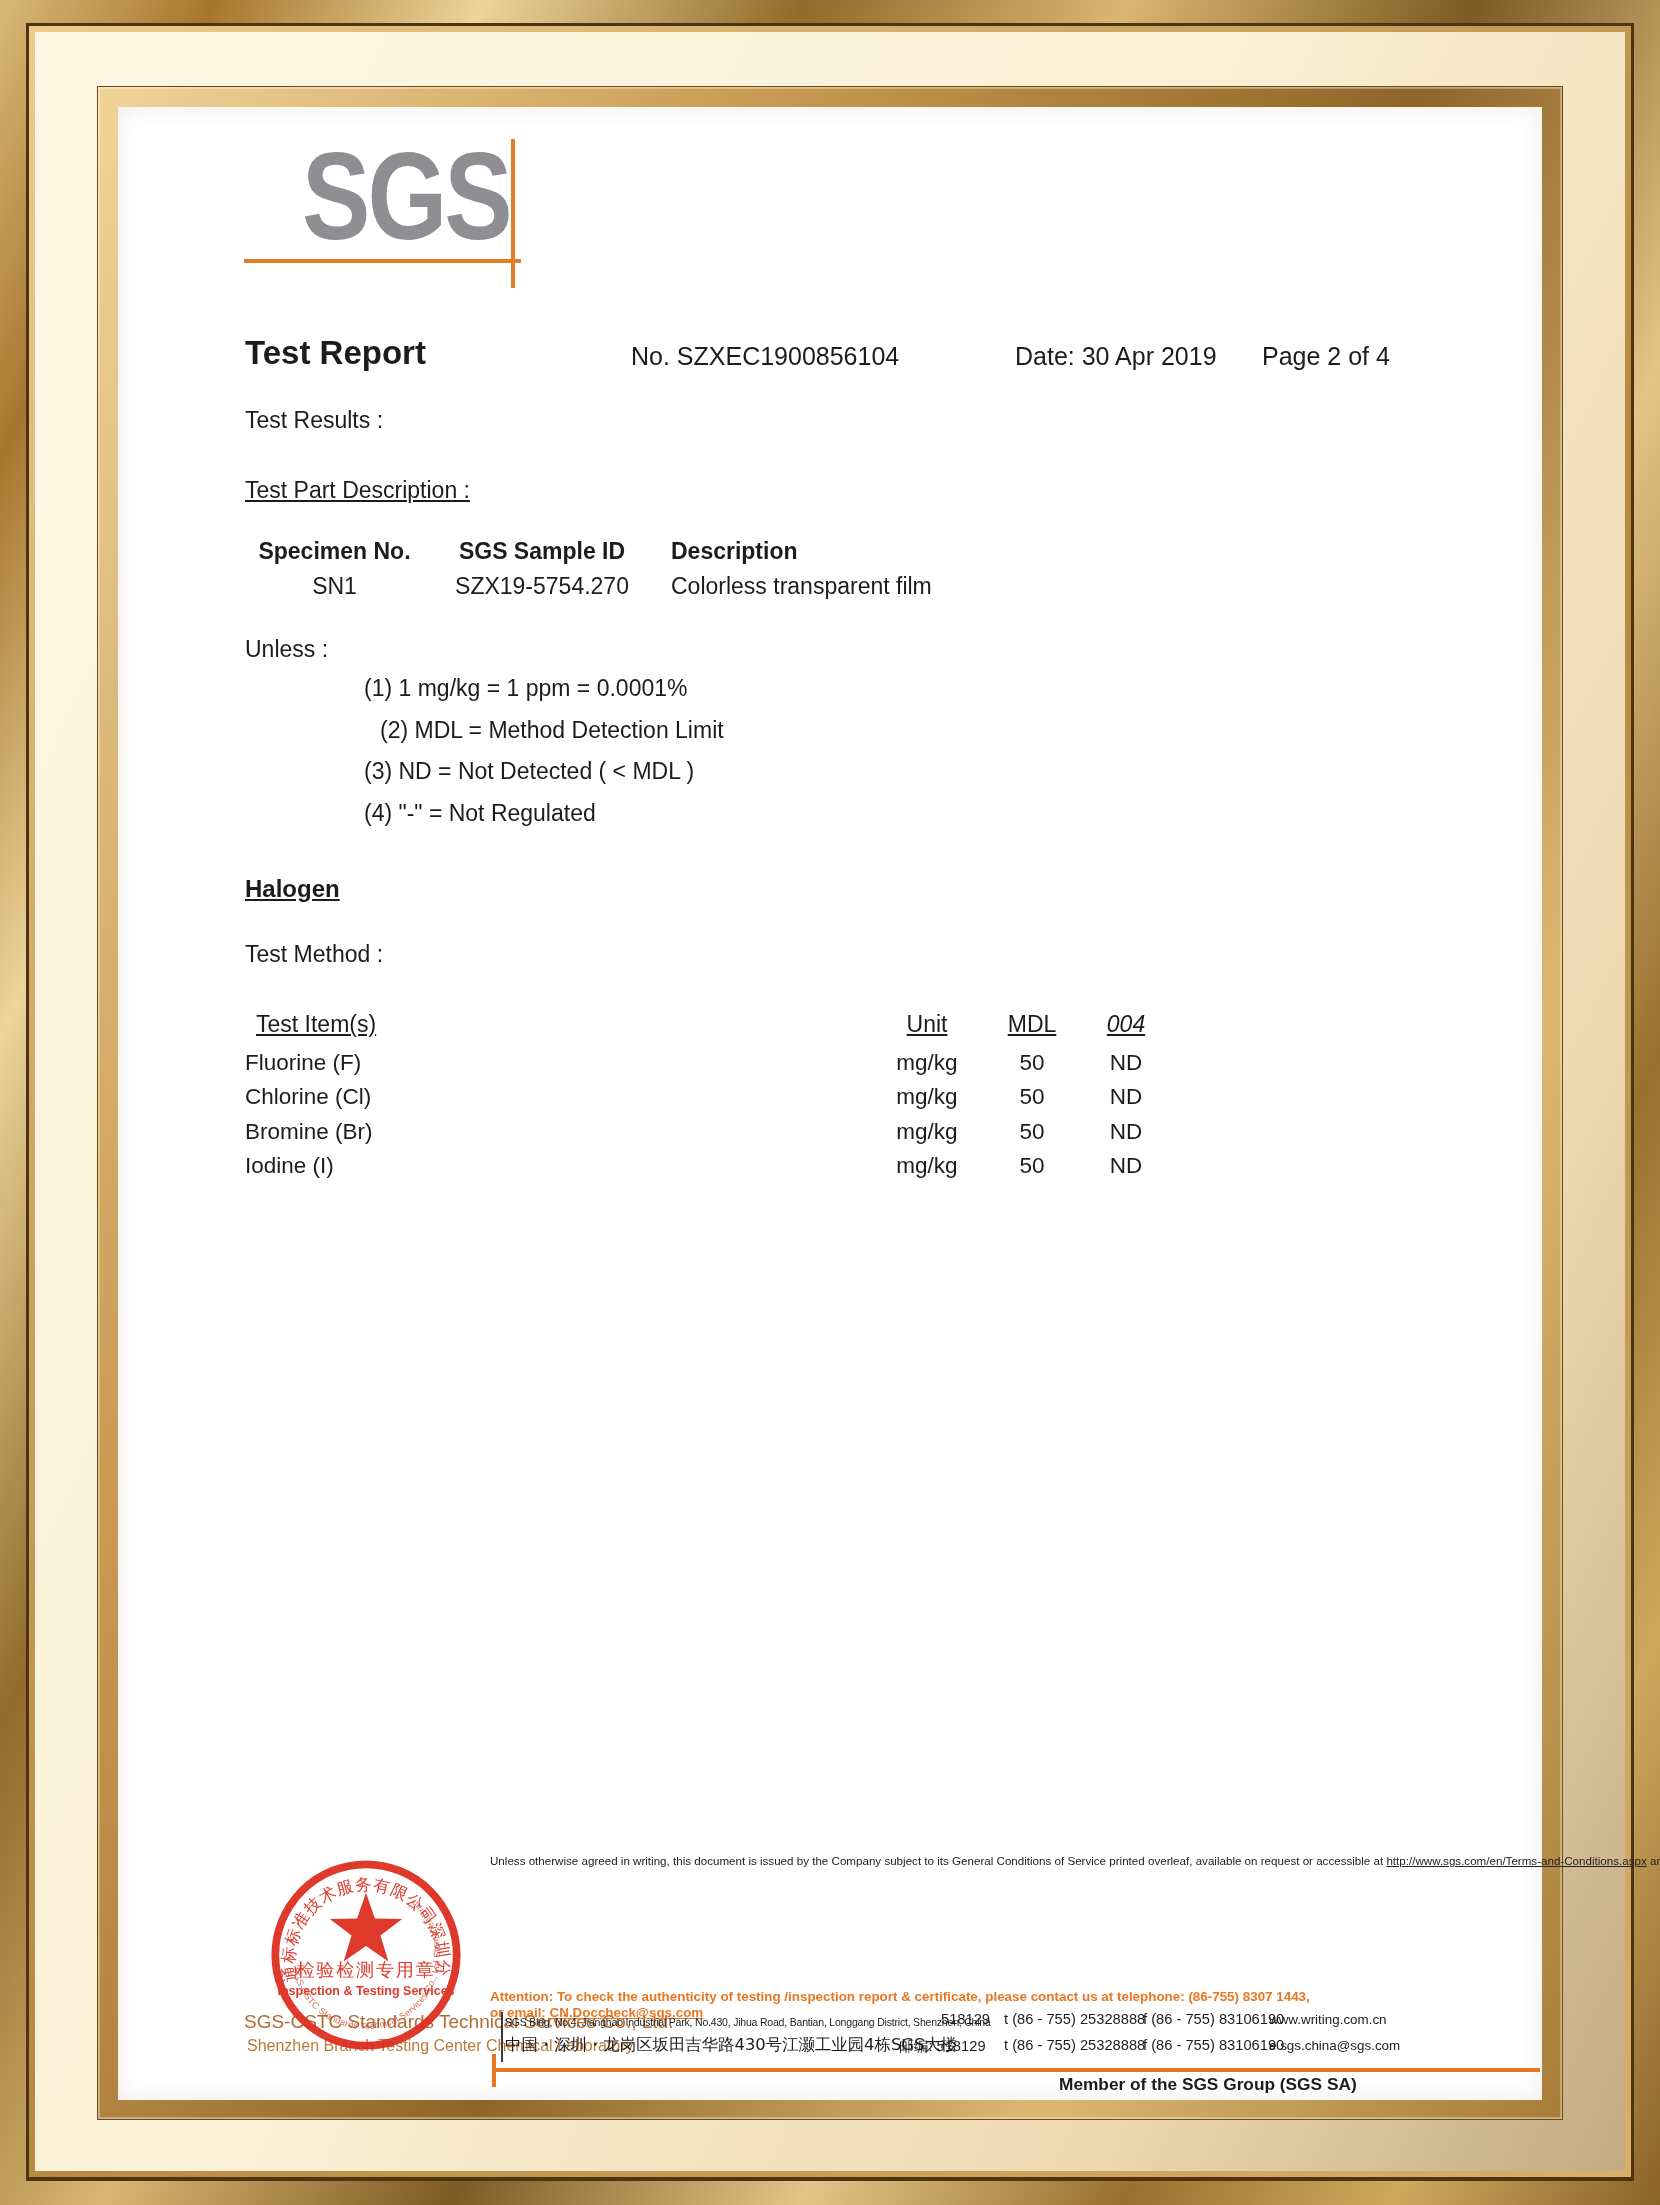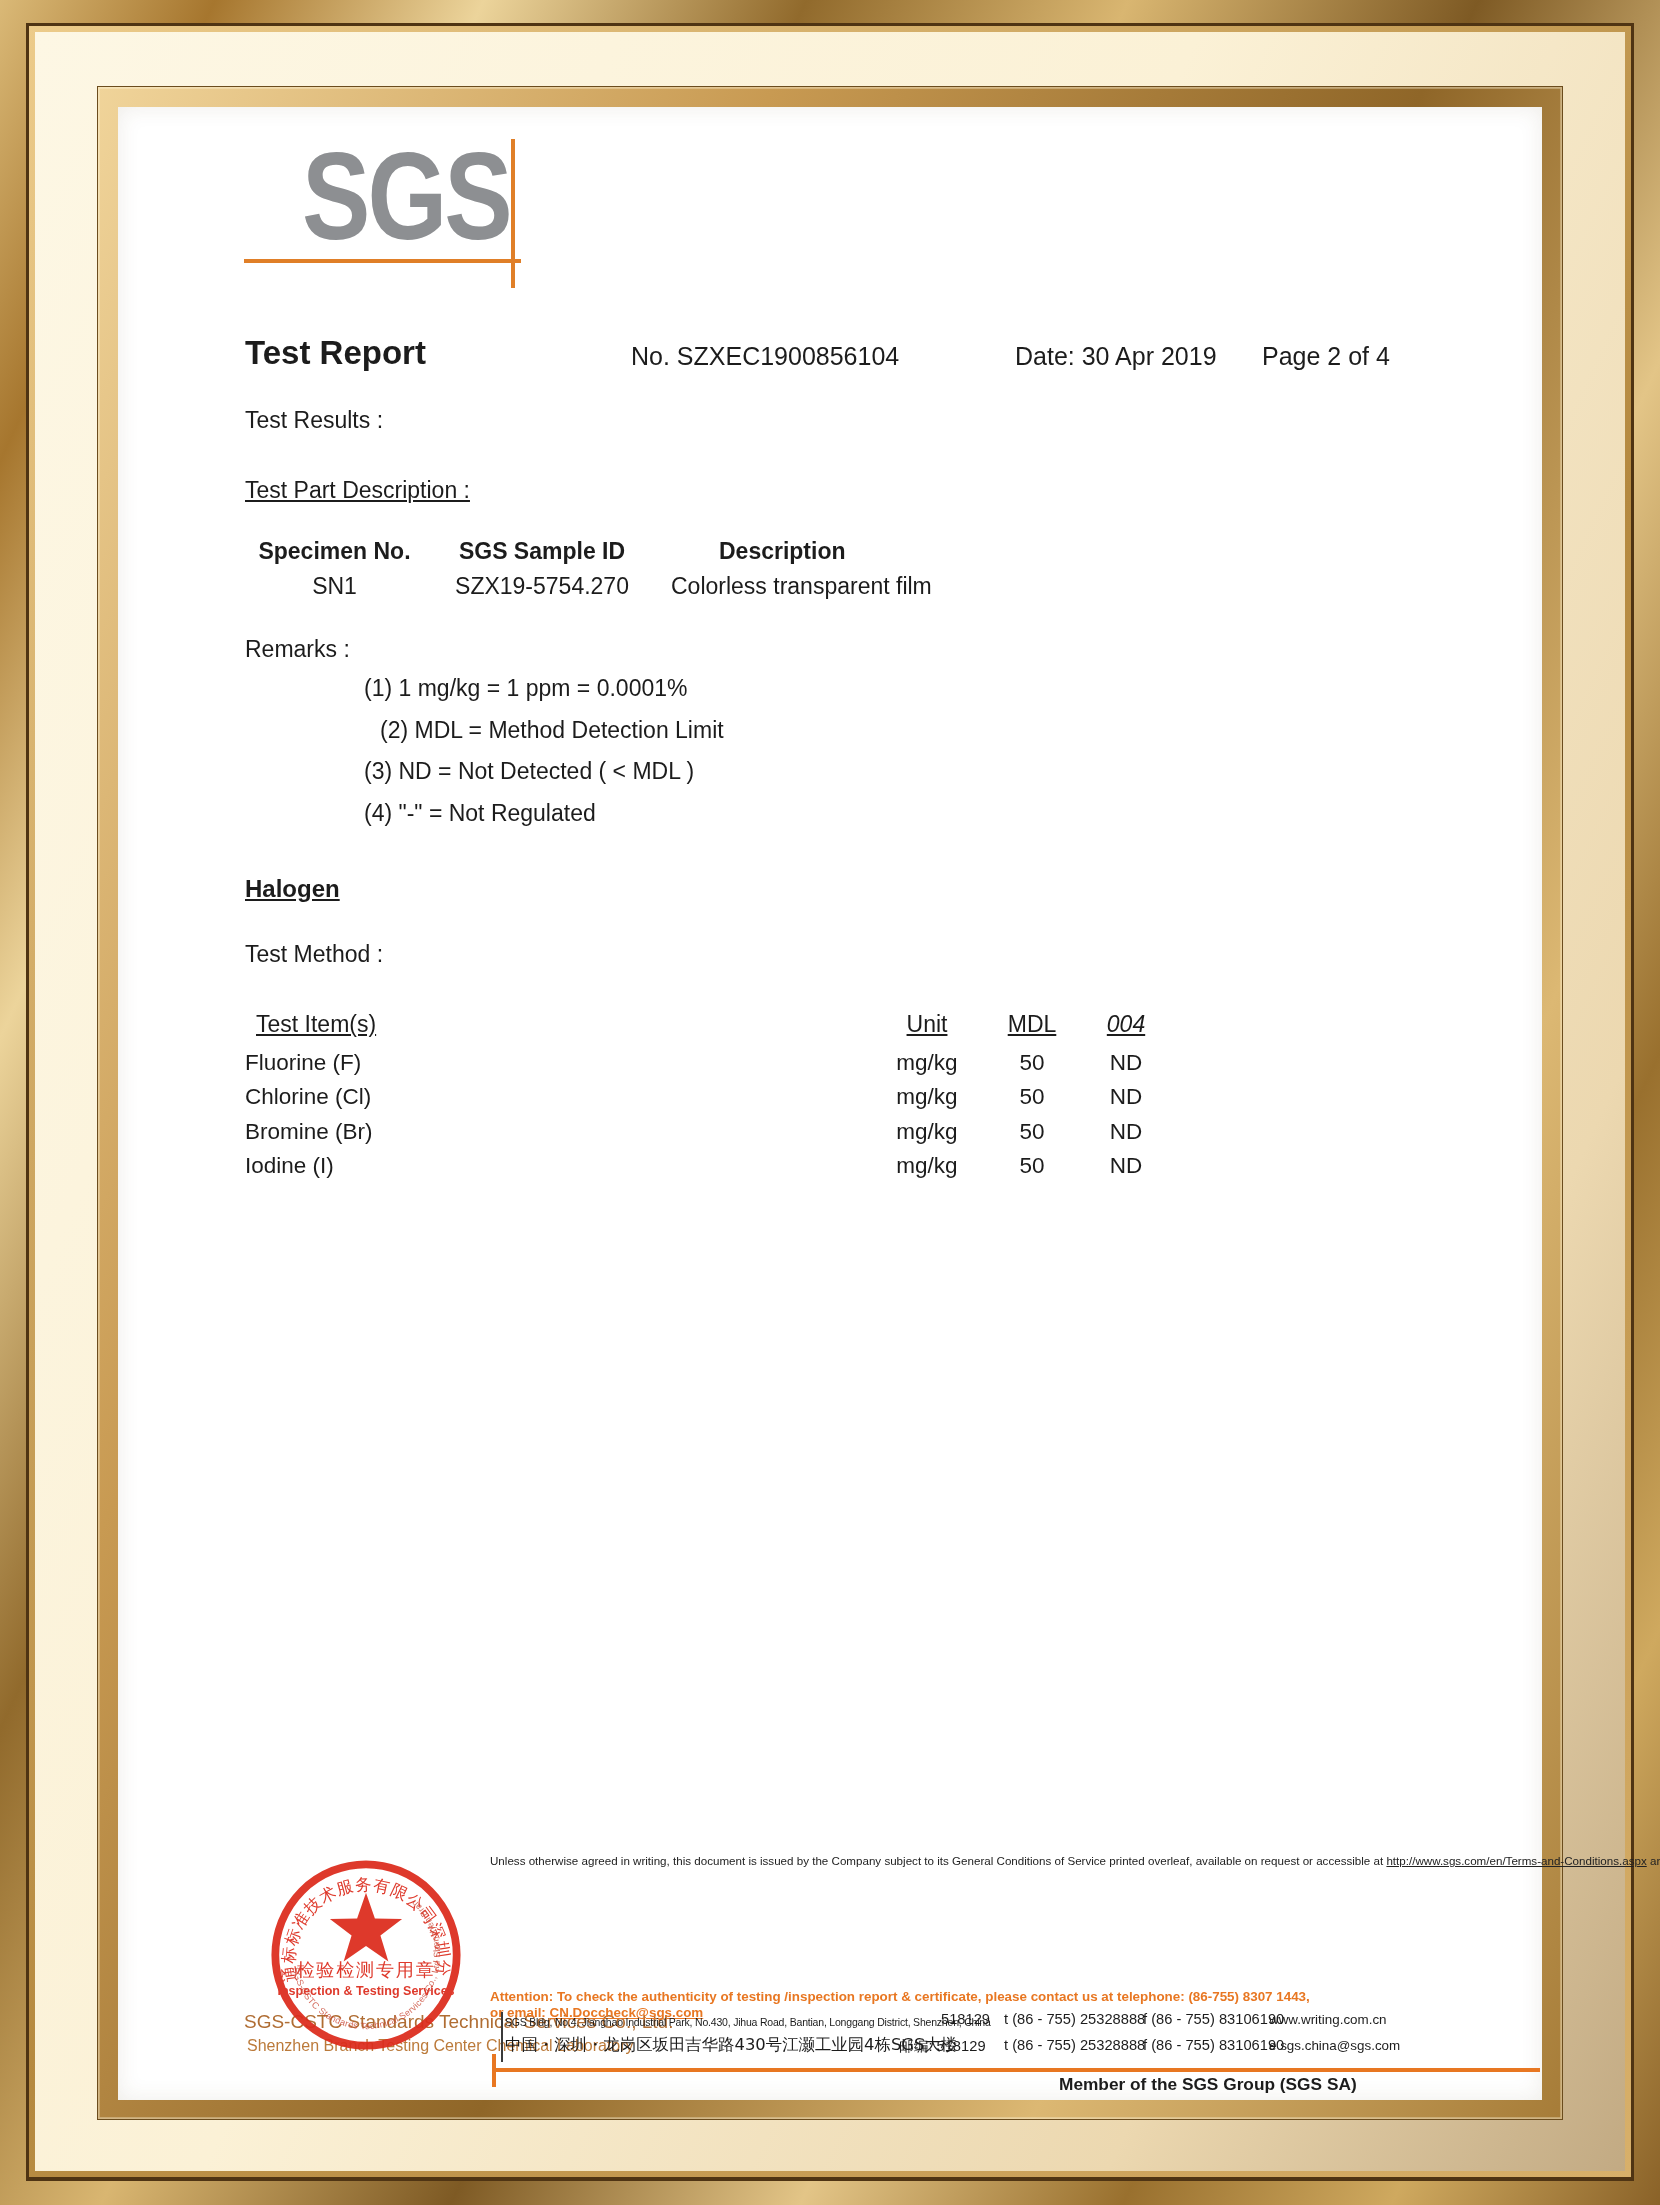--- a/index.html
+++ b/index.html
@@ -67,26 +67,26 @@
   <div class="title">Test Report</div>
   <div class="hno">No. SZXEC1900856104</div>
   <div class="hdate">Date: 30 Apr 2019</div>
   <div class="hpage">Page 2 of 4</div>
 
   <div class="r27" style="left:127px;top:300px;">Test Results :</div>
 
   <div class="r27 u" style="left:127px;top:370px;">Test Part Description :</div>
   <div class="r27 b c" style="left:128px;top:431px;width:177px;">Specimen No.</div>
   <div class="r27 b c" style="left:329px;top:431px;width:190px;">SGS Sample ID</div>
-  <div class="r27 b" style="left:553px;top:431px;margin-left:48px;">Description</div>
+  <div class="r27 b" style="left:553px;top:431px;">Description</div>
   <div class="r27 c" style="left:128px;top:466px;width:177px;">SN1</div>
   <div class="r27 c" style="left:329px;top:466px;width:190px;">SZX19-5754.270</div>
   <div class="r27" style="left:553px;top:466px;">Colorless transparent film</div>
 
-  <div class="r27" style="left:127px;top:529px;">Remarks :</div>
+  <div class="r27" style="left:127px;top:529px;">Unless :</div>
   <div class="r27" style="left:246px;top:568px;">(1) 1 mg/kg = 1 ppm = 0.0001%</div>
   <div class="r27" style="left:246px;top:610px;margin-left:16px;">(2) MDL = Method Detection Limit</div>
   <div class="r27" style="left:246px;top:651px;">(3) ND = Not Detected ( &lt; MDL )</div>
   <div class="r27" style="left:246px;top:693px;">(4) "-" = Not Regulated</div>
 
   <div class="b u" style="left:127px;top:768px;font-size:24px;">Halogen</div>
   <div class="r27" style="left:127px;top:834px;">Test Method :</div>
 
   <div class="r27 u" style="left:138px;top:904px;">Test Item(s)</div>
   <div class="r27 u c" style="left:757px;top:904px;width:104px;">Unit</div>

